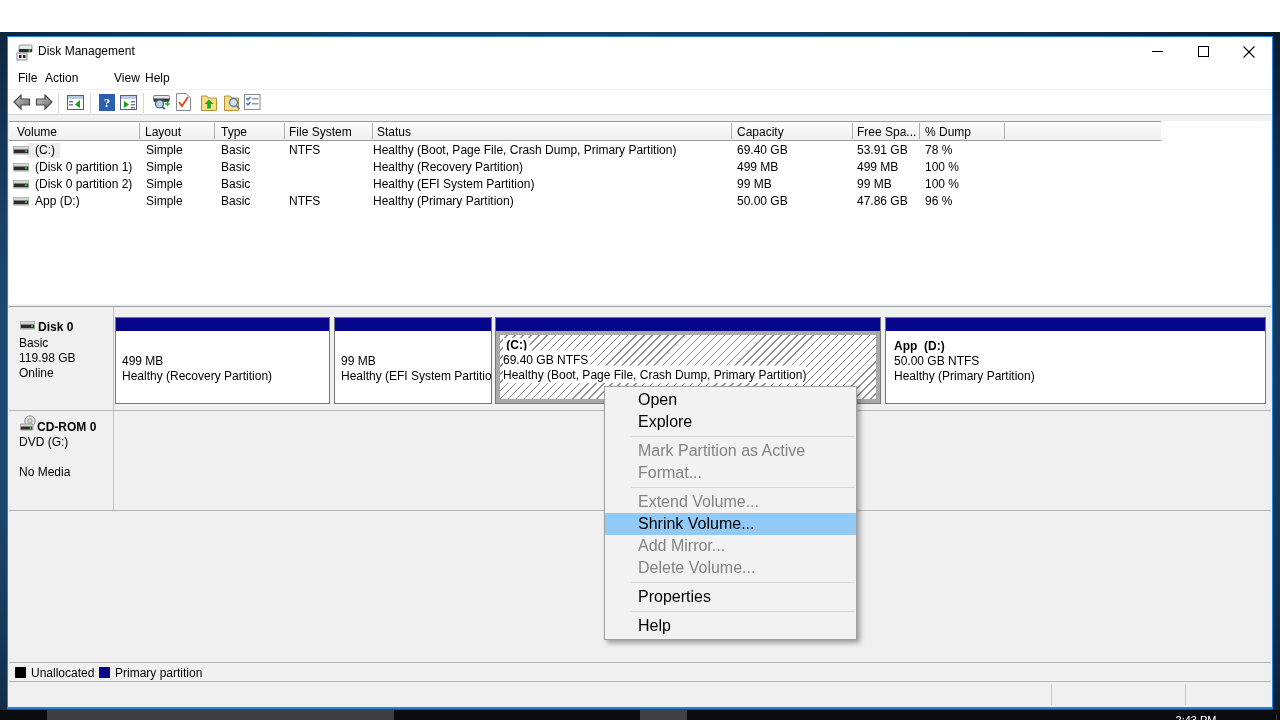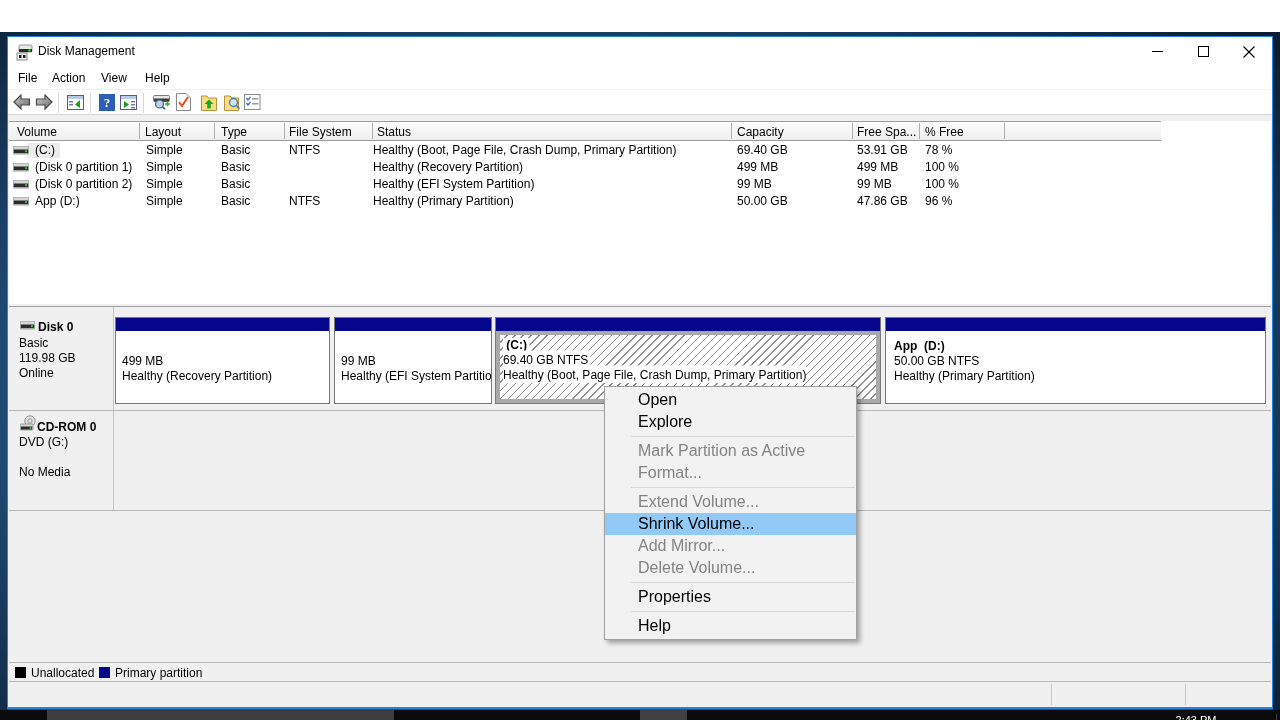--- a/index.html
+++ b/index.html
@@ -78,22 +78,22 @@
   <div class="abs" style="left:1198px;top:14px;width:9px;height:9px;border:1px solid #000;"></div>
   <div class="abs" style="left:1243px;top:14px;">
     <svg width="12" height="12">
         <line x1="0.5" y1="0.5" x2="11.5" y2="11.5" stroke="#000" stroke-width="1.1"></line>
         <line x1="11.5" y1="0.5" x2="0.5" y2="11.5" stroke="#000" stroke-width="1.1"></line>
       </svg>
   </div>
 
   <div id="menubar" class="abs">
     <span class="mi" style="left:10px;">File</span>
-    <span class="mi" style="left:44px;">Action</span>
-    <span class="mi" style="left:93px;">View</span>
+    <span class="mi" style="left:37px;">Action</span>
+    <span class="mi" style="left:106px;">View</span>
     <span class="mi" style="left:137px;">Help</span>
   </div>
 
   <div id="toolbar" class="abs">
     <div class="abs" style="left:5px;top:4px;">
       <svg width="18" height="17">
           <defs>
             <linearGradient id="ag" x1="0" y1="0" x2="1" y2="1">
               <stop offset="0" stop-color="#cfcfcf"></stop>
               <stop offset="0.5" stop-color="#9a9a9a"></stop>
@@ -178,21 +178,21 @@
 
   <div id="list" class="abs"></div>
   <div id="lhead" class="abs">
     <div class="htxt" style="left:8px;">Volume</div>
     <div class="htxt" style="left:136px;">Layout</div>
     <div class="htxt" style="left:212px;">Type</div>
     <div class="htxt" style="left:280px;">File System</div>
     <div class="htxt" style="left:368px;">Status</div>
     <div class="htxt" style="left:728px;">Capacity</div>
     <div class="htxt" style="left:848px;">Free Spa...</div>
-    <div class="htxt" style="left:916px;">% Free</div>
+    <div class="htxt" style="left:916px;">% Dump</div>
     <div class="hsep" style="left:130px;"></div>
     <div class="hsep" style="left:205px;"></div>
     <div class="hsep" style="left:275px;"></div>
     <div class="hsep" style="left:363px;"></div>
     <div class="hsep" style="left:722px;"></div>
     <div class="hsep" style="left:843px;"></div>
     <div class="hsep" style="left:910px;"></div>
     <div class="hsep" style="left:995px;"></div>
   </div>
   <div class="row" style="top:110px;">

